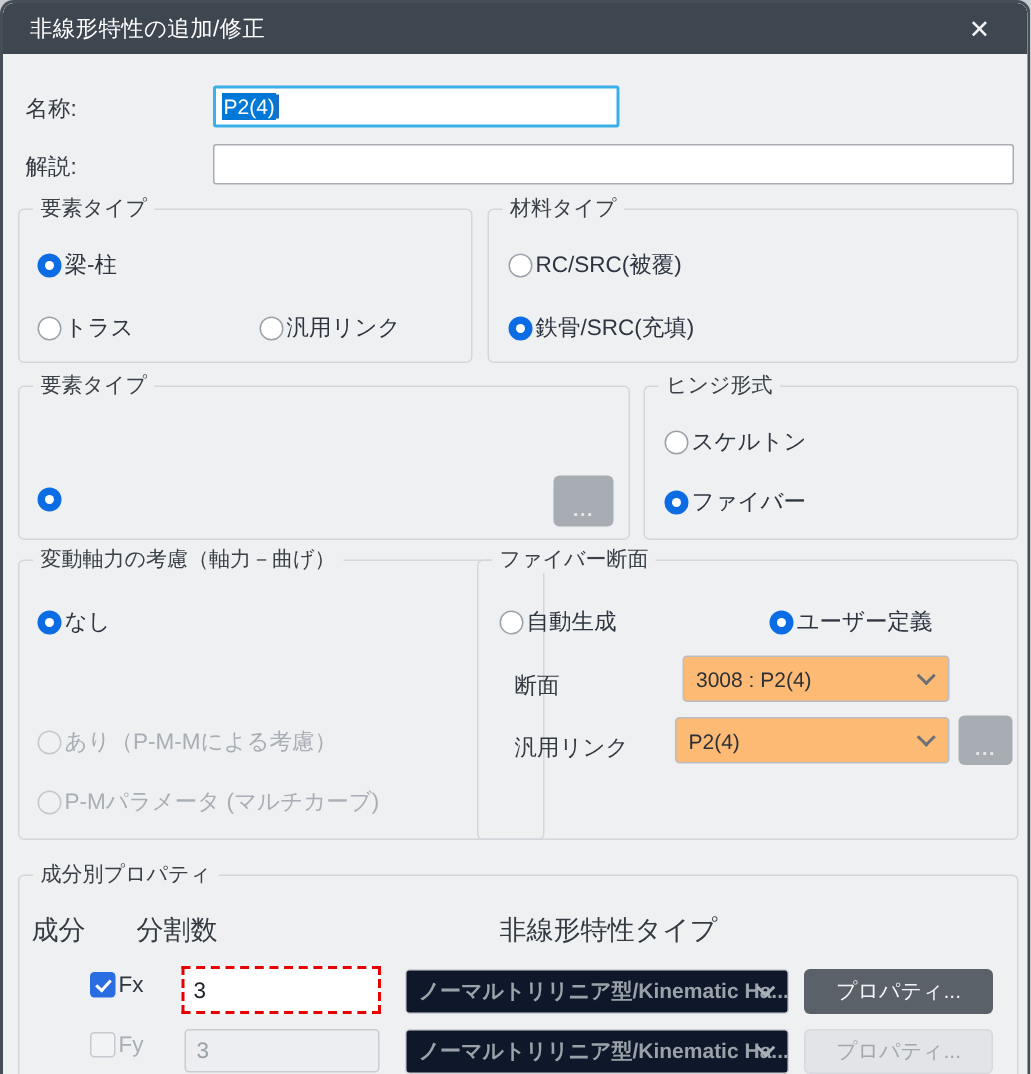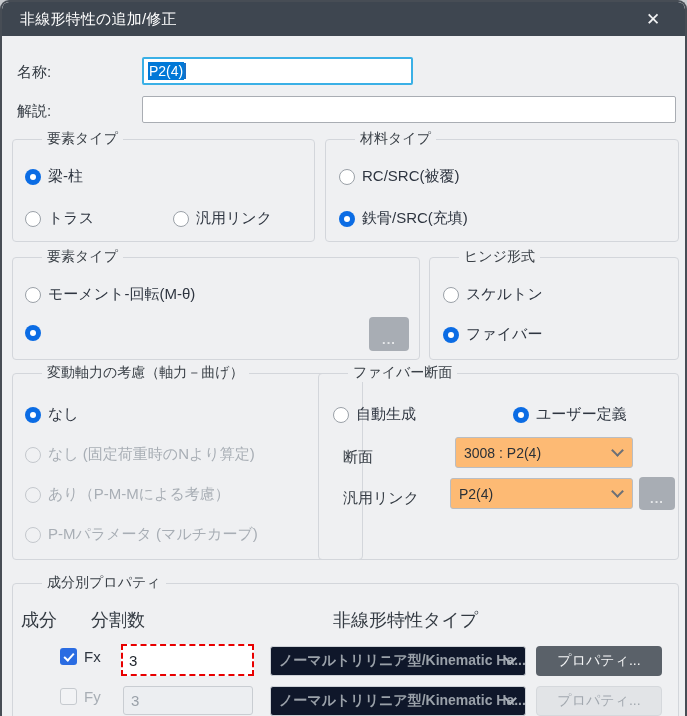--- a/index.html
+++ b/index.html
@@ -40,25 +40,25 @@
   .textbox.focused { border:2px solid #3ab0e6; }
   .sel-text { background:#0078D7; color:#fff; padding:1px 1px; font-size:14px; }
   .caret { display:inline-block; width:1.5px; height:16px; background:#1a6fc4; margin-left:0px; }
 
   
   .group {
     position:absolute; border:1px solid #d3d6db; border-radius:4px;
   }
   .group > .gtitle {
     position:absolute; top:-10px; left:9px; background:#EFF0F2;
-    padding:0 5px; font-size:14px; color:#3a4047; white-space:nowrap;margin-left:20px;
-  }
-
-  
-  .opt { position:absolute; display:flex; align-items:center; gap:7px; cursor:pointer; white-space:nowrap; }
+    padding:0 5px; font-size:14px; color:#3a4047; white-space:nowrap;
+  }
+
+  
+  .opt { position:absolute; display:flex; align-items:center; gap:2px; cursor:pointer; white-space:nowrap; }
   .opt .opt-label { font-size:15px; color:#2e3540; }
   .opt.disabled .opt-label { color:#a8aeb5; }
   .radio {
     width:16px; height:16px; border-radius:50%;
     background:#fff; border:1px solid #9ba1a8; flex:none; position:relative;
   }
   .radio.checked { background:#0B6CE4; border:none; }
   .radio.checked::after {
     content:""; position:absolute; left:5px; top:5px; width:6px; height:6px;
     border-radius:50%; background:#fff;
@@ -160,24 +160,20 @@
       <span class="opt-label">RC/SRC(被覆)</span>
     </div>
     <div class="opt" style="left:13px;top:69px">
       <span class="radio checked"></span>
       <span class="opt-label">鉄骨/SRC(充填)</span>
     </div>
   </div>
 
   <div class="group" style="left:10px;top:255px;width:408px;height:103px">
     <span class="gtitle">要素タイプ</span>
-    <div class="opt" style="left:12px;top:27px">
-      <span class="radio"></span>
-      <span class="opt-label">モーメント-回転(M-θ)</span>
-    </div>
     <div class="opt" style="left:12px;top:67px">
       <span class="radio checked"></span>
     </div>
     <button class="browse-btn" style="left:356px;top:59px;width:40px;height:34px">...</button>
   </div>
 
   <div class="group" style="left:427px;top:255px;width:250px;height:103px">
     <span class="gtitle">ヒンジ形式</span>
     <div class="opt" style="left:13px;top:27px">
       <span class="radio"></span>
@@ -188,24 +184,20 @@
       <span class="opt-label">ファイバー</span>
     </div>
   </div>
 
   <div class="group" style="left:10px;top:371px;width:351px;height:187px">
     <span class="gtitle">変動軸力の考慮（軸力－曲げ）</span>
     <div class="opt" style="left:12px;top:31px">
       <span class="radio checked"></span>
       <span class="opt-label">なし</span>
     </div>
-    <div class="opt disabled" style="left:12px;top:71px">
-      <span class="radio"></span>
-      <span class="opt-label">なし (固定荷重時のNより算定)</span>
-    </div>
     <div class="opt disabled" style="left:12px;top:111px">
       <span class="radio"></span>
       <span class="opt-label">あり（P-M-Mによる考慮）</span>
     </div>
     <div class="opt disabled" style="left:12px;top:151px">
       <span class="radio"></span>
       <span class="opt-label">P-Mパラメータ (マルチカーブ)</span>
     </div>
   </div>
 

